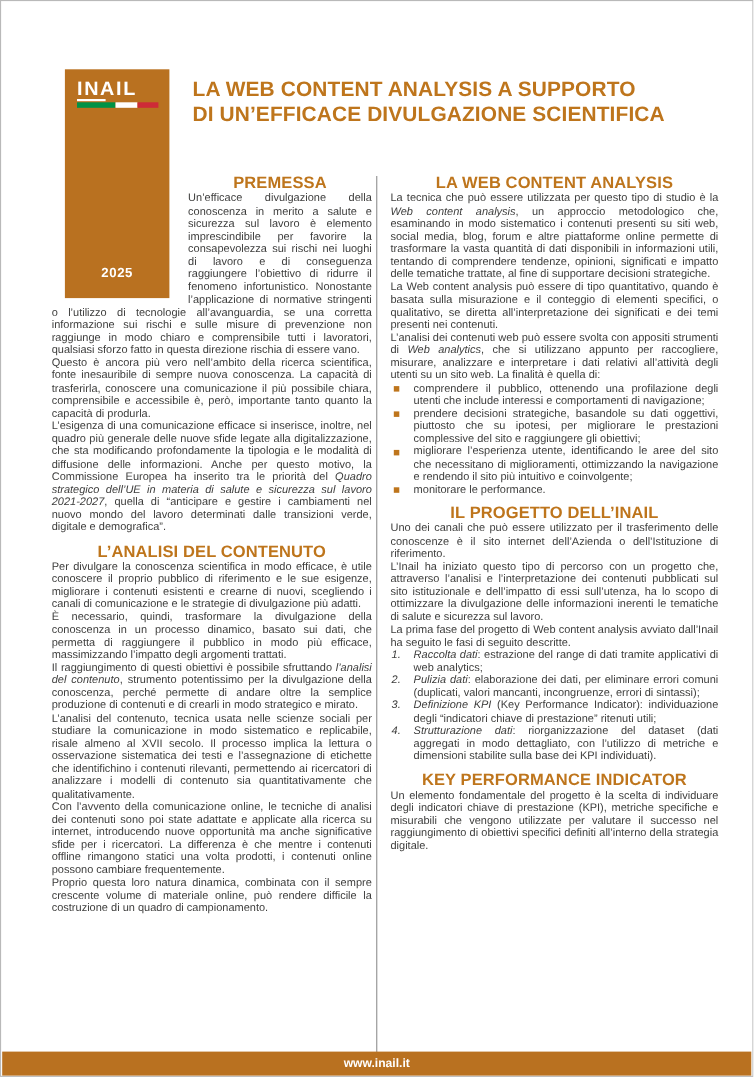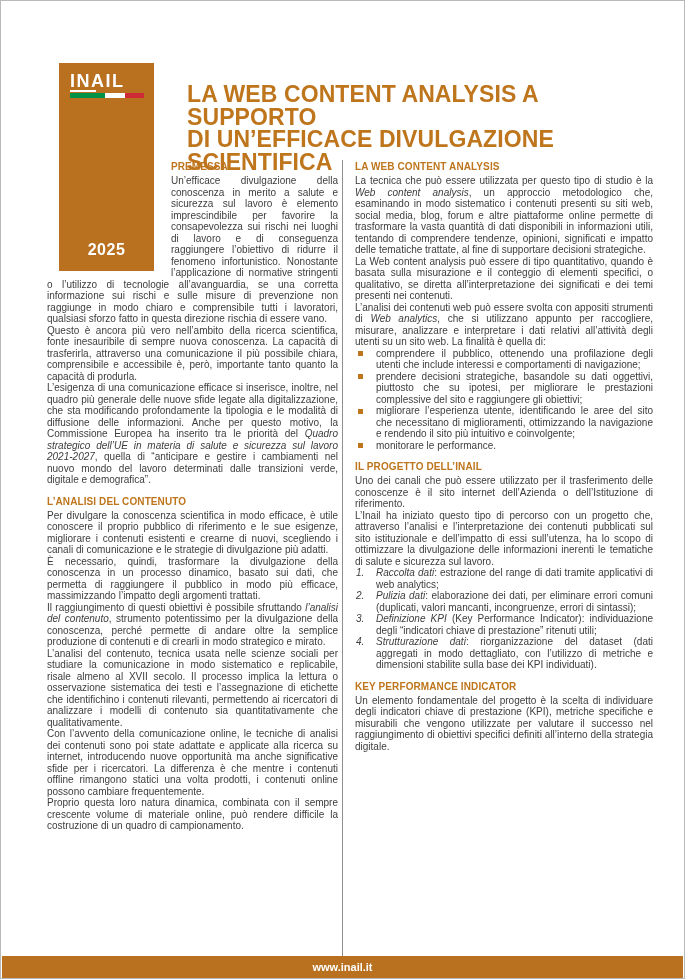--- a/index.html
+++ b/index.html
@@ -14,32 +14,32 @@
   .band{position:absolute;left:58px;top:62px;width:95px;height:208px;background:var(--band);}
   .logo{position:absolute;left:11px;top:10px;width:74px;}
   .logo-text{color:#fff;font-weight:bold;font-size:18px;line-height:16px;letter-spacing:1.5px;
              transform:scaleY(0.98);transform-origin:left top;}
   .logo-in-underline{width:26px;height:2px;background:#fff;margin-top:1px;}
   .flag{display:flex;width:74px;height:5px;margin-top:1px;}
   .flag .fg{width:47%;background:var(--flag-green);}
   .flag .fw{width:27%;background:#fff;}
   .flag .fr{width:26%;background:var(--flag-red);}
   .year{position:absolute;left:0;top:178px;width:100%;text-align:center;color:#fff;
-        font-size:16px;font-weight:bold;letter-spacing:0.5px;}
+        font-size:12px;font-weight:bold;letter-spacing:0.5px;}
   
-  .title{position:absolute;left:170px;top:66px;width:485px;margin:16px;color:var(--accent);
-         font-size:23px;line-height:22.5px;font-weight:bold;letter-spacing:0.1px;}
+  .title{position:absolute;left:170px;top:66px;width:485px;margin:4px;color:var(--accent);
+         font-size:19px;line-height:22.5px;font-weight:bold;letter-spacing:0.1px;}
   
   .col{position:absolute;top:160px;font-size:10px;line-height:11.5px;text-align:justify;
        color:var(--text);}
   .col-left{left:46px;width:291px;}
   .col-right{left:354px;width:298px;}
   .wrap-spacer{float:left;width:124px;height:107px;}
-  .sec-heading{color:var(--accent);font-size:10px;line-height:12px;font-weight:bold;
-               margin:10px 0 2px 0;text-align:left;letter-spacing:0.1px;}
+  .sec-heading{color:var(--accent);font-size:15px;line-height:12px;font-weight:bold;
+               margin:10px 0 2px 0;text-align:center;letter-spacing:0.1px;}
   .col .sec-heading:first-of-type{margin-top:0;}
   .col p{margin:0;hyphens:auto;-webkit-hyphens:auto;}
   .col em{font-style:italic;}
   ul.bullets,ol.numbered{list-style:none;margin:0;padding:0;}
   ul.bullets li{position:relative;padding-left:21px;hyphens:auto;-webkit-hyphens:auto;}
   ul.bullets li .sq{position:absolute;left:3px;top:3.5px;width:5px;height:5px;background:var(--accent);}
   ol.numbered li{position:relative;padding-left:21px;hyphens:auto;-webkit-hyphens:auto;}
   ol.numbered li .n{position:absolute;left:1px;top:0;font-style:italic;}
   
   .divider{position:absolute;left:341px;top:159px;width:1px;height:797px;background:var(--divider);}
@@ -65,21 +65,21 @@
   </div>
 
   <h1 class="title"><span>LA WEB CONTENT ANALYSIS A SUPPORTO</span><br><span>DI UN’EFFICACE DIVULGAZIONE SCIENTIFICA</span></h1>
 
   <div class="divider"></div>
 
   <div class="col col-left">
     <div class="wrap-spacer"></div>
   <h3 class="sec-heading">PREMESSA</h3>
       <p>Un’efficace divulgazione della conoscenza in merito a salute e sicurezza sul lavoro è elemento imprescindibile per favorire la consapevolezza sui rischi nei luoghi di lavoro e di conseguenza raggiungere l’obiettivo di ridurre il fenomeno infortunistico. Nonostante l’applicazione di normative stringenti o l’utilizzo di tecnologie all’avanguardia, se una corretta informazione sui rischi e sulle misure di prevenzione non raggiunge in modo chiaro e comprensibile tutti i lavoratori, qualsiasi sforzo fatto in questa direzione rischia di essere vano.</p>
-      <p>Questo è ancora più vero nell’ambito della ricerca scientifica, fonte inesauribile di sempre nuova conoscenza. La capacità di trasferirla, attraverso una comunicazione il più possibile chiara, comprensibile e accessibile è, però, importante tanto quanto la capacità di produrla.</p>
+      <p>Questo è ancora più vero nell’ambito della ricerca scientifica, fonte inesauribile di sempre nuova conoscenza. La capacità di trasferirla, conoscere una comunicazione il più possibile chiara, comprensibile e accessibile è, però, importante tanto quanto la capacità di produrla.</p>
       <p>L’esigenza di una comunicazione efficace si inserisce, inoltre, nel quadro più generale delle nuove sfide legate alla digitalizzazione, che sta modificando profondamente la tipologia e le modalità di diffusione delle informazioni. Anche per questo motivo, la Commissione Europea ha inserito tra le priorità del <em>Quadro strategico dell’UE in materia di salute e sicurezza sul lavoro 2021-2027</em>, quella di “anticipare e gestire i cambiamenti nel nuovo mondo del lavoro determinati dalle transizioni verde, digitale e demografica”.</p>
       <h3 class="sec-heading">L’ANALISI DEL CONTENUTO</h3>
       <p>Per divulgare la conoscenza scientifica in modo efficace, è utile conoscere il proprio pubblico di riferimento e le sue esigenze, migliorare i contenuti esistenti e crearne di nuovi, scegliendo i canali di comunicazione e le strategie di divulgazione più adatti.</p>
       <p>È necessario, quindi, trasformare la divulgazione della conoscenza in un processo dinamico, basato sui dati, che permetta di raggiungere il pubblico in modo più efficace, massimizzando l’impatto degli argomenti trattati.</p>
       <p>Il raggiungimento di questi obiettivi è possibile sfruttando <em>l’analisi del contenuto</em>, strumento potentissimo per la divulgazione della conoscenza, perché permette di andare oltre la semplice produzione di contenuti e di crearli in modo strategico e mirato.</p>
       <p>L’analisi del contenuto, tecnica usata nelle scienze sociali per studiare la comunicazione in modo sistematico e replicabile, risale almeno al XVII secolo. Il processo implica la lettura o osservazione sistematica dei testi e l’assegnazione di etichette che identifichino i contenuti rilevanti, permettendo ai ricercatori di analizzare i modelli di contenuto sia quantitativamente che qualitativamente.</p>
       <p>Con l’avvento della comunicazione online, le tecniche di analisi dei contenuti sono poi state adattate e applicate alla ricerca su internet, introducendo nuove opportunità ma anche significative sfide per i ricercatori. La differenza è che mentre i contenuti offline rimangono statici una volta prodotti, i contenuti online possono cambiare frequentemente.</p>
       <p>Proprio questa loro natura dinamica, combinata con il sempre crescente volume di materiale online, può rendere difficile la costruzione di un quadro di campionamento.</p>
     </div>
 
@@ -90,20 +90,21 @@
       <p>L’analisi dei contenuti web può essere svolta con appositi strumenti di <em>Web analytics</em>, che si utilizzano appunto per raccogliere, misurare, analizzare e interpretare i dati relativi all’attività degli utenti su un sito web. La finalità è quella di:</p>
       <ul class="bullets">
         <li><span class="sq"></span><span>comprendere il pubblico, ottenendo una profilazione degli utenti che include interessi e comportamenti di navigazione;</span></li>
         <li><span class="sq"></span><span>prendere decisioni strategiche, basandole su dati oggettivi, piuttosto che su ipotesi, per migliorare le prestazioni complessive del sito e raggiungere gli obiettivi;</span></li>
         <li><span class="sq"></span><span>migliorare l’esperienza utente, identificando le aree del sito che necessitano di miglioramenti, ottimizzando la navigazione e rendendo il sito più intuitivo e coinvolgente;</span></li>
         <li><span class="sq"></span><span>monitorare le performance.</span></li>
       </ul>
       <h3 class="sec-heading">IL PROGETTO DELL’INAIL</h3>
       <p>Uno dei canali che può essere utilizzato per il trasferimento delle conoscenze è il sito internet dell’Azienda o dell’Istituzione di riferimento.</p>
       <p>L’Inail ha iniziato questo tipo di percorso con un progetto che, attraverso l’analisi e l’interpretazione dei contenuti pubblicati sul sito istituzionale e dell’impatto di essi sull’utenza, ha lo scopo di ottimizzare la divulgazione delle informazioni inerenti le tematiche di salute e sicurezza sul lavoro.</p>
+      <p>La prima fase del progetto di Web content analysis avviato dall’Inail ha seguito le fasi di seguito descritte.</p>
       <ol class="numbered">
         <li><span class="n">1.</span><span><em>Raccolta dati</em>: estrazione del range di dati tramite applicativi di web analytics;</span></li>
         <li><span class="n">2.</span><span><em>Pulizia dati</em>: elaborazione dei dati, per eliminare errori comuni (duplicati, valori mancanti, incongruenze, errori di sintassi);</span></li>
         <li><span class="n">3.</span><span><em>Definizione KPI</em> (Key Performance Indicator): individuazione degli “indicatori chiave di prestazione” ritenuti utili;</span></li>
         <li><span class="n">4.</span><span><em>Strutturazione dati</em>: riorganizzazione del dataset (dati aggregati in modo dettagliato, con l’utilizzo di metriche e dimensioni stabilite sulla base dei KPI individuati).</span></li>
       </ol>
       <h3 class="sec-heading">KEY PERFORMANCE INDICATOR</h3>
       <p>Un elemento fondamentale del progetto è la scelta di individuare degli indicatori chiave di prestazione (KPI), metriche specifiche e misurabili che vengono utilizzate per valutare il successo nel raggiungimento di obiettivi specifici definiti all’interno della strategia digitale.</p>
     </div>
 

